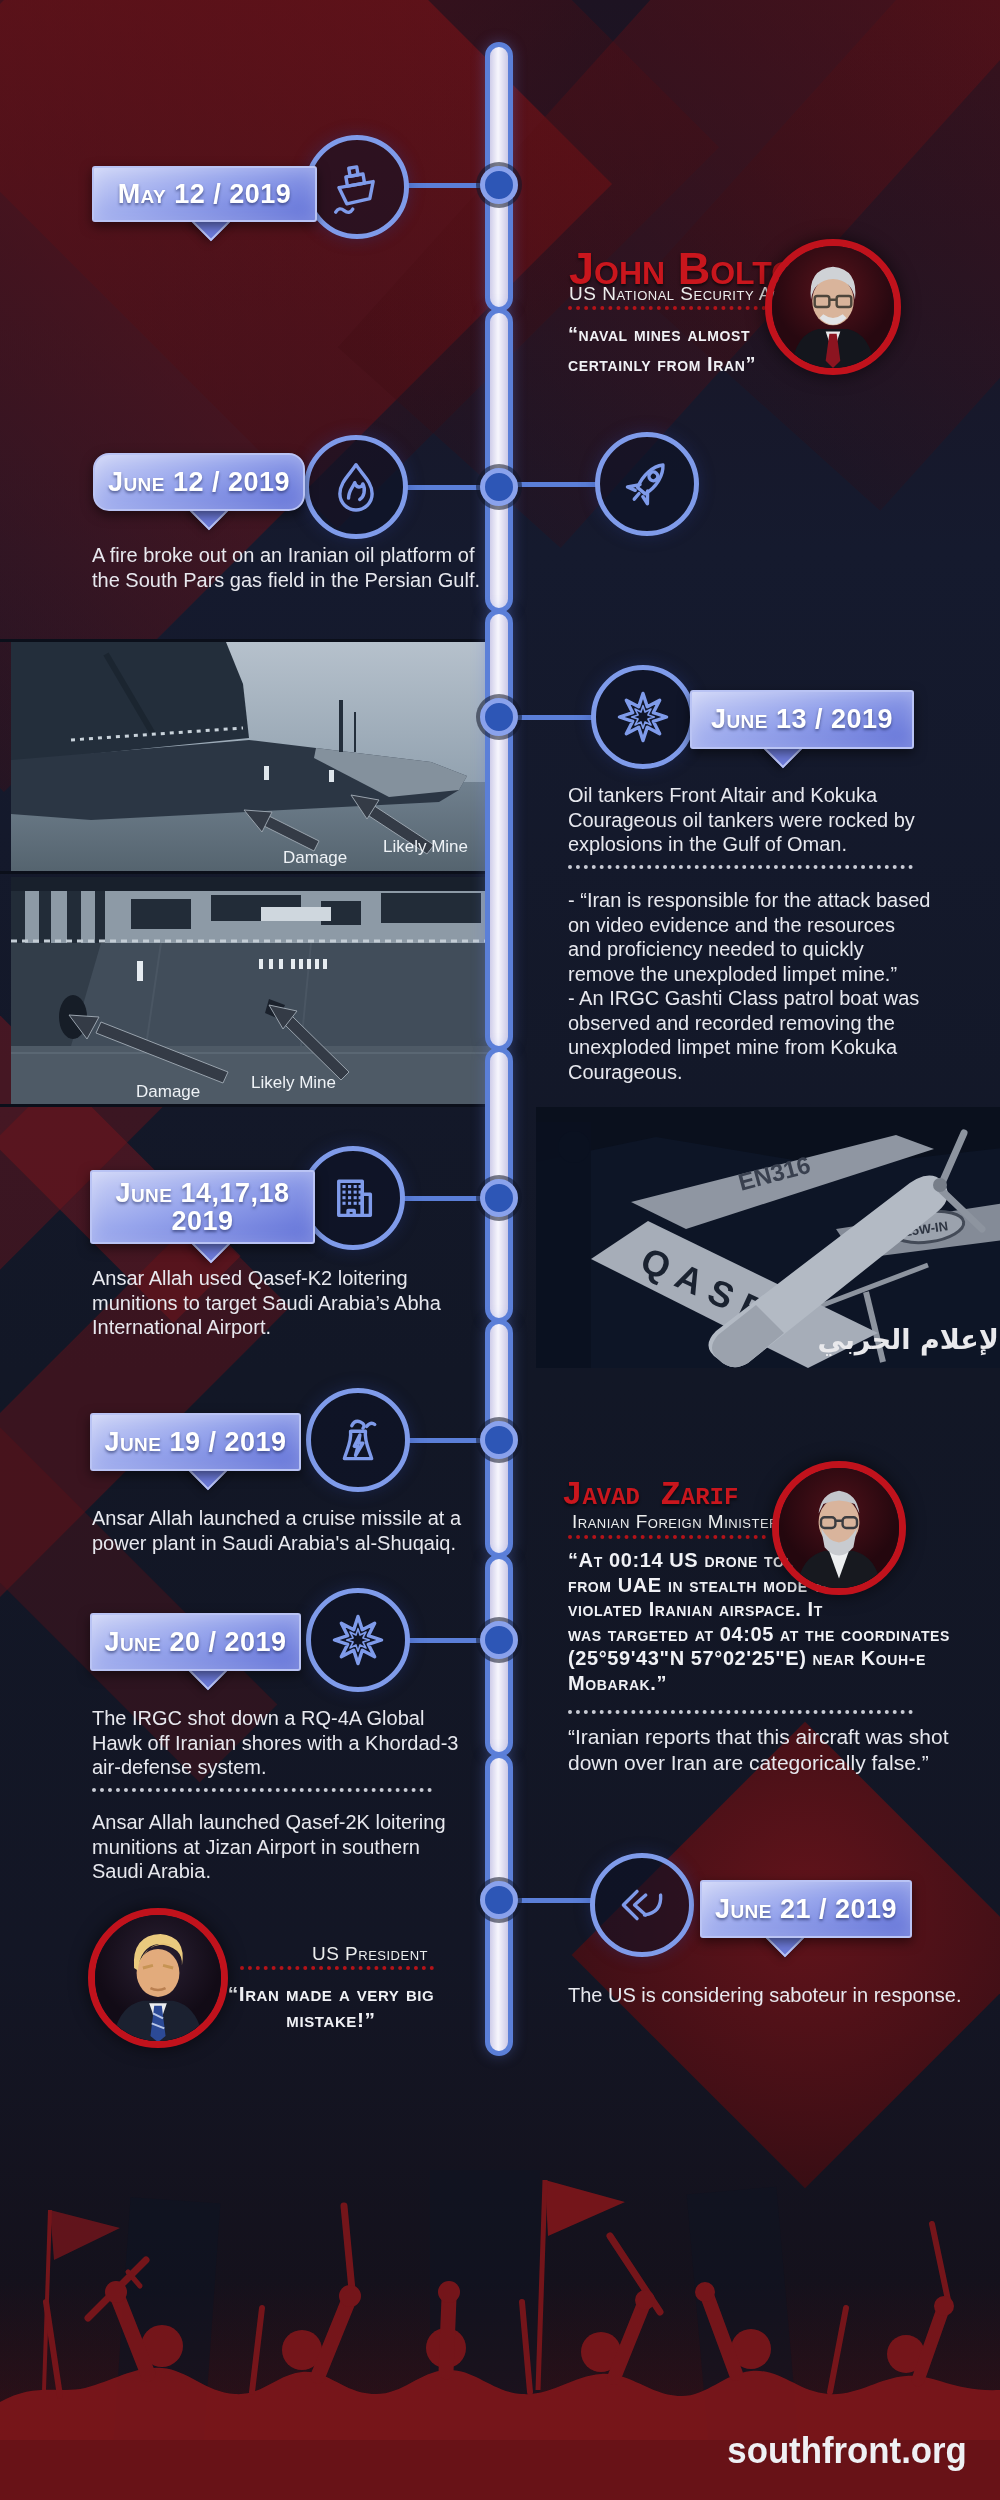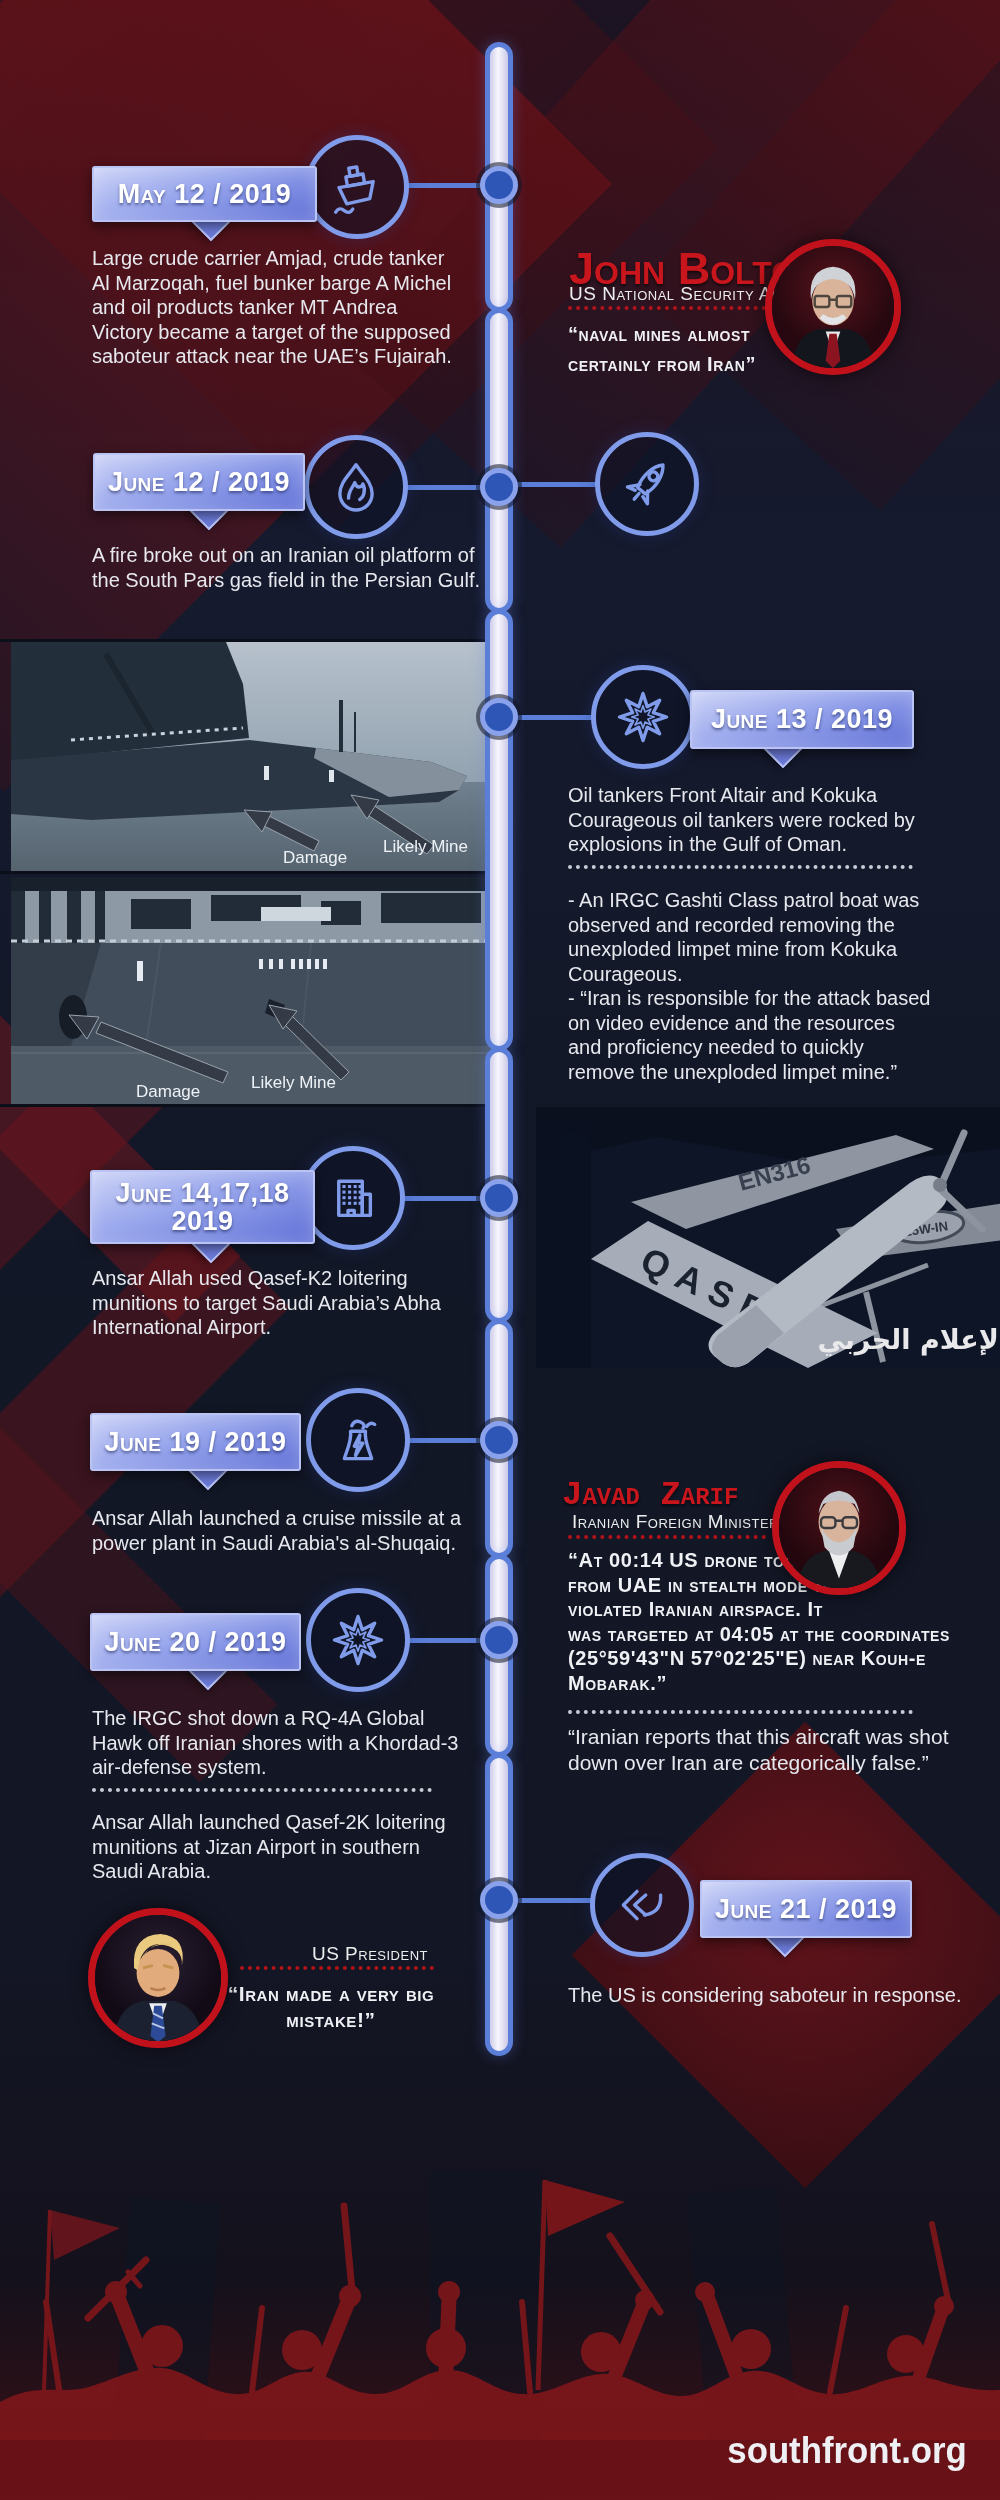--- a/index.html
+++ b/index.html
@@ -98,21 +98,20 @@
   <div class="icon-circle" style="left:305px;top:135px;">
     <svg viewBox="0 0 100 100">
       <g class="icon-stroke" transform="rotate(-10 50 55)">
         <rect x="43" y="18" width="13" height="13"></rect>
         <path d="M36,31 L64,31 L64,46 L36,46 Z"></path>
         <path d="M22,46 L78,46 L68,72 L30,74 Z"></path>
         <path d="M10,84 q7,-8 14,0 q7,8 14,0"></path>
       </g>
     </svg>
   </div>
-  <p class="para" style="left:92px;top:246px;width:360px;">Large crude carrier Amjad, crude tanker Al Marzoqah, fuel bunker barge A Michel and oil products tanker MT Andrea Victory became a target of the supposed saboteur attack near the UAE’s Fujairah.</p>
 
   <div class="name-red" style="left:569px;top:243px;font-size:45px;">John Bolton</div>
   <div class="subtitle" style="left:569px;top:283px;">US National Security Adviser</div>
   <div class="dotline" style="left:568px;top:306px;width:198px;"></div>
   <p class="quote-sc" style="left:568px;top:319px;width:218px;line-height:30px;">“naval mines almost certainly from Iran”</p>
   <div class="portrait" style="left:765px;top:239px;width:122px;height:122px;">
     <svg viewBox="0 0 100 100">
       <defs>
           <radialGradient id="bgb" cx="50%" cy="35%">
             <stop offset="0%" stop-color="#57131b"></stop>
@@ -126,21 +125,21 @@
       <ellipse cx="50" cy="45" rx="17" ry="20" fill="#d9b49b"></ellipse>
       <path d="M32,44 Q29,19 50,17 Q71,19 68,44 Q66,28 50,27 Q34,28 32,44 Z" fill="#cfd2d6"></path>
       <rect x="35" y="41" width="12" height="9" rx="2" fill="none" stroke="#4e463c" stroke-width="2"></rect>
       <rect x="53" y="41" width="12" height="9" rx="2" fill="none" stroke="#4e463c" stroke-width="2"></rect>
       <line x1="47" y1="44" x2="53" y2="44" stroke="#4e463c" stroke-width="2"></line>
       <path d="M39,59 Q50,70 61,59 L58,56 Q50,62 42,56 Z" fill="#e2e4e7"></path>
     </svg>
   </div>
 
   <div class="btail" style="left:194px;top:494px;"></div>
-  <div class="badge" style="left:93px;top:453px;width:208px;height:54px;">
+  <div class="badge" style="left:93px;top:453px;width:208px;height:54px;border-radius:16px;">
     <span>June 12 / 2019</span>
   </div>
   <div class="icon-circle" style="left:304px;top:435px;">
     <svg viewBox="0 0 100 100">
       <g class="icon-stroke">
         <path d="M50,14 C60,30 76,42 76,61 a26,26 0 1 1 -52,0 C24,42 40,30 50,14 Z"></path>
         <path d="M38,68 C38,56 44,52 48,43 C50,52 59,52 61,45 C66,54 63,66 56,70"></path>
       </g>
     </svg>
   </div>
@@ -166,22 +165,22 @@
     <svg viewBox="0 0 100 100">
       <g class="icon-stroke" stroke-width="5">
         <path d="M50,12 L56.9,33.4 L76.9,23.1 L66.6,43.1 L88,50 L66.6,56.9 L76.9,76.9 L56.9,66.6 L50,88 L43.1,66.6 L23.1,76.9 L33.4,56.9 L12,50 L33.4,43.1 L23.1,23.1 L43.1,33.4 Z"></path>
         <path transform="translate(26,26) scale(0.48)" d="M50,12 L56.9,33.4 L76.9,23.1 L66.6,43.1 L88,50 L66.6,56.9 L76.9,76.9 L56.9,66.6 L50,88 L43.1,66.6 L23.1,76.9 L33.4,56.9 L12,50 L33.4,43.1 L23.1,23.1 L43.1,33.4 Z"></path>
       </g>
     </svg>
   </div>
   <p class="para" style="left:568px;top:783px;width:365px;">Oil tankers Front Altair and Kokuka Courageous oil tankers were rocked by explosions in the Gulf of Oman.</p>
   <div class="dotline white" style="left:568px;top:865px;width:345px;"></div>
   <div class="para" style="left:568px;top:888px;width:365px;">
+    <p>- “Iran is responsible for the attack based on video evidence and the resources and proficiency needed to quickly remove the unexploded limpet mine.”</p>
     <p>- An IRGC Gashti Class patrol boat was observed and recorded removing the unexploded limpet mine from Kokuka Courageous.</p>
-    <p>- “Iran is responsible for the attack based on video evidence and the resources and proficiency needed to quickly remove the unexploded limpet mine.”</p>
   </div>
 
   <div class="photo" style="left:0;top:639px;width:496px;height:229px;border-top:3px solid #0b0f1a;border-bottom:3px solid #0b0f1a;">
     <svg viewBox="0 0 496 229">
       <defs>
         <linearGradient id="sky1" x1="0" y1="0" x2="0" y2="1">
             <stop offset="0%" stop-color="#b6c1cc"></stop>
             <stop offset="100%" stop-color="#90a0ae"></stop>
           </linearGradient>
         <linearGradient id="sea1" x1="0" y1="0" x2="0" y2="1">

